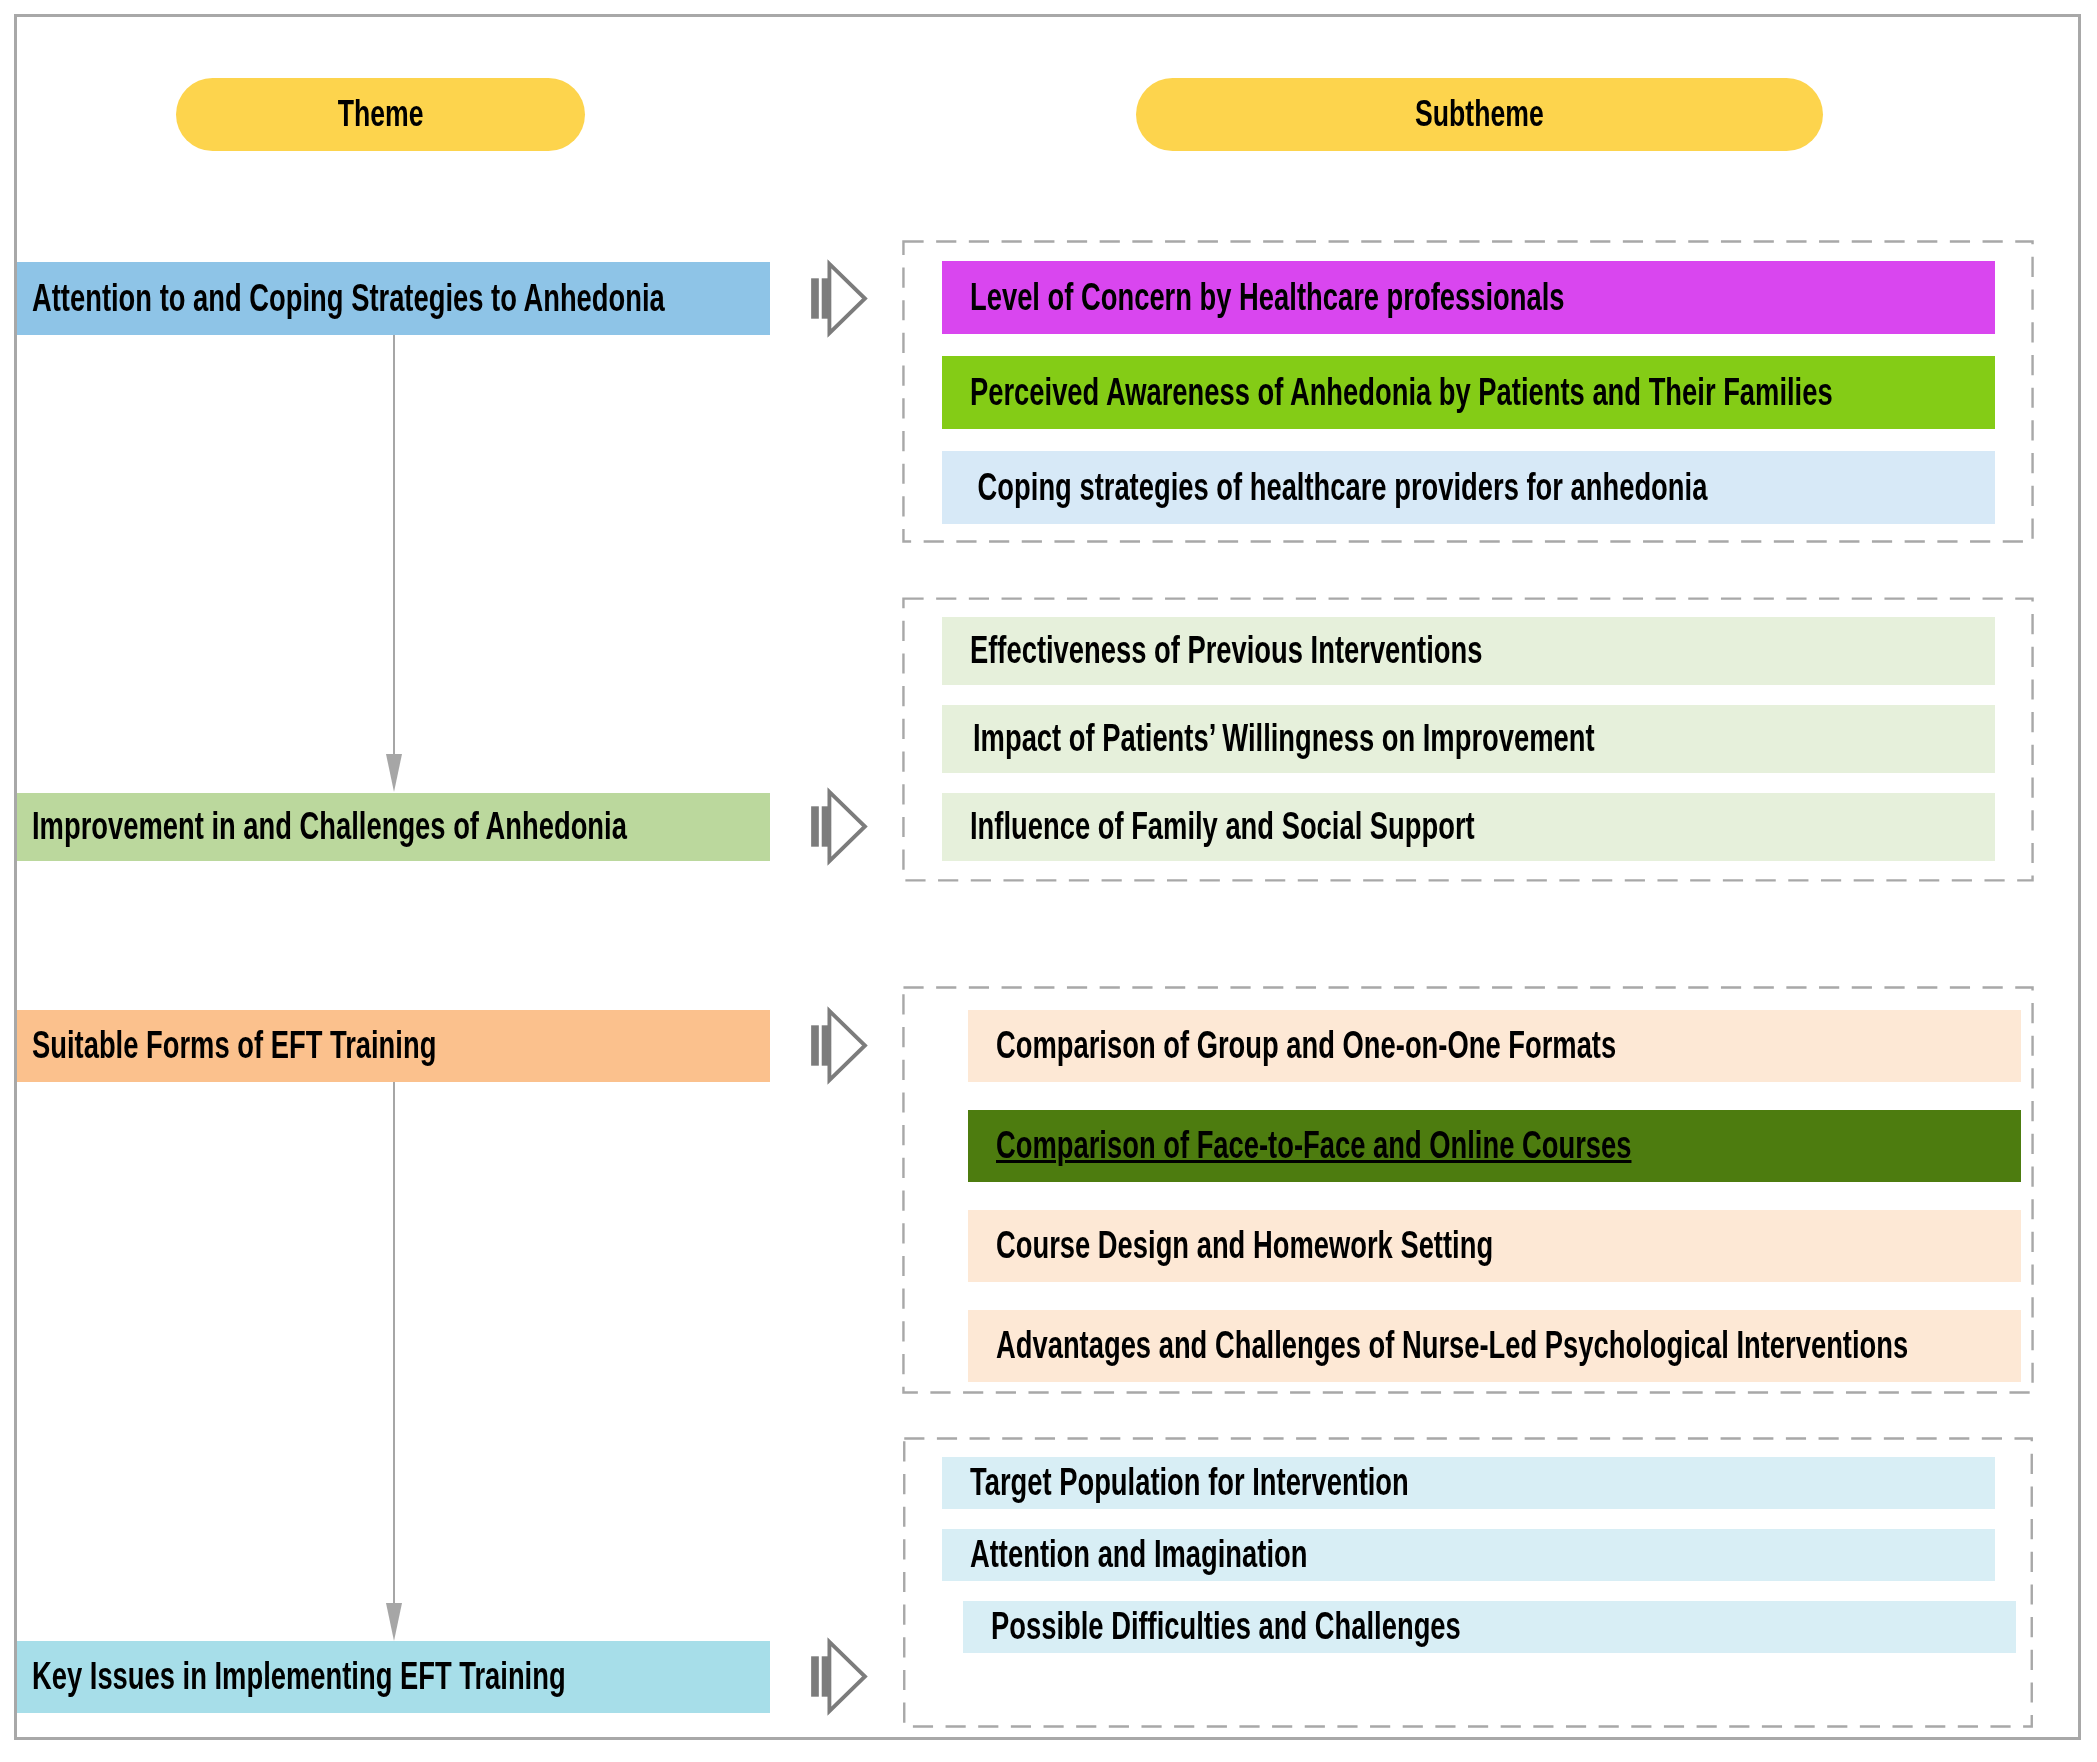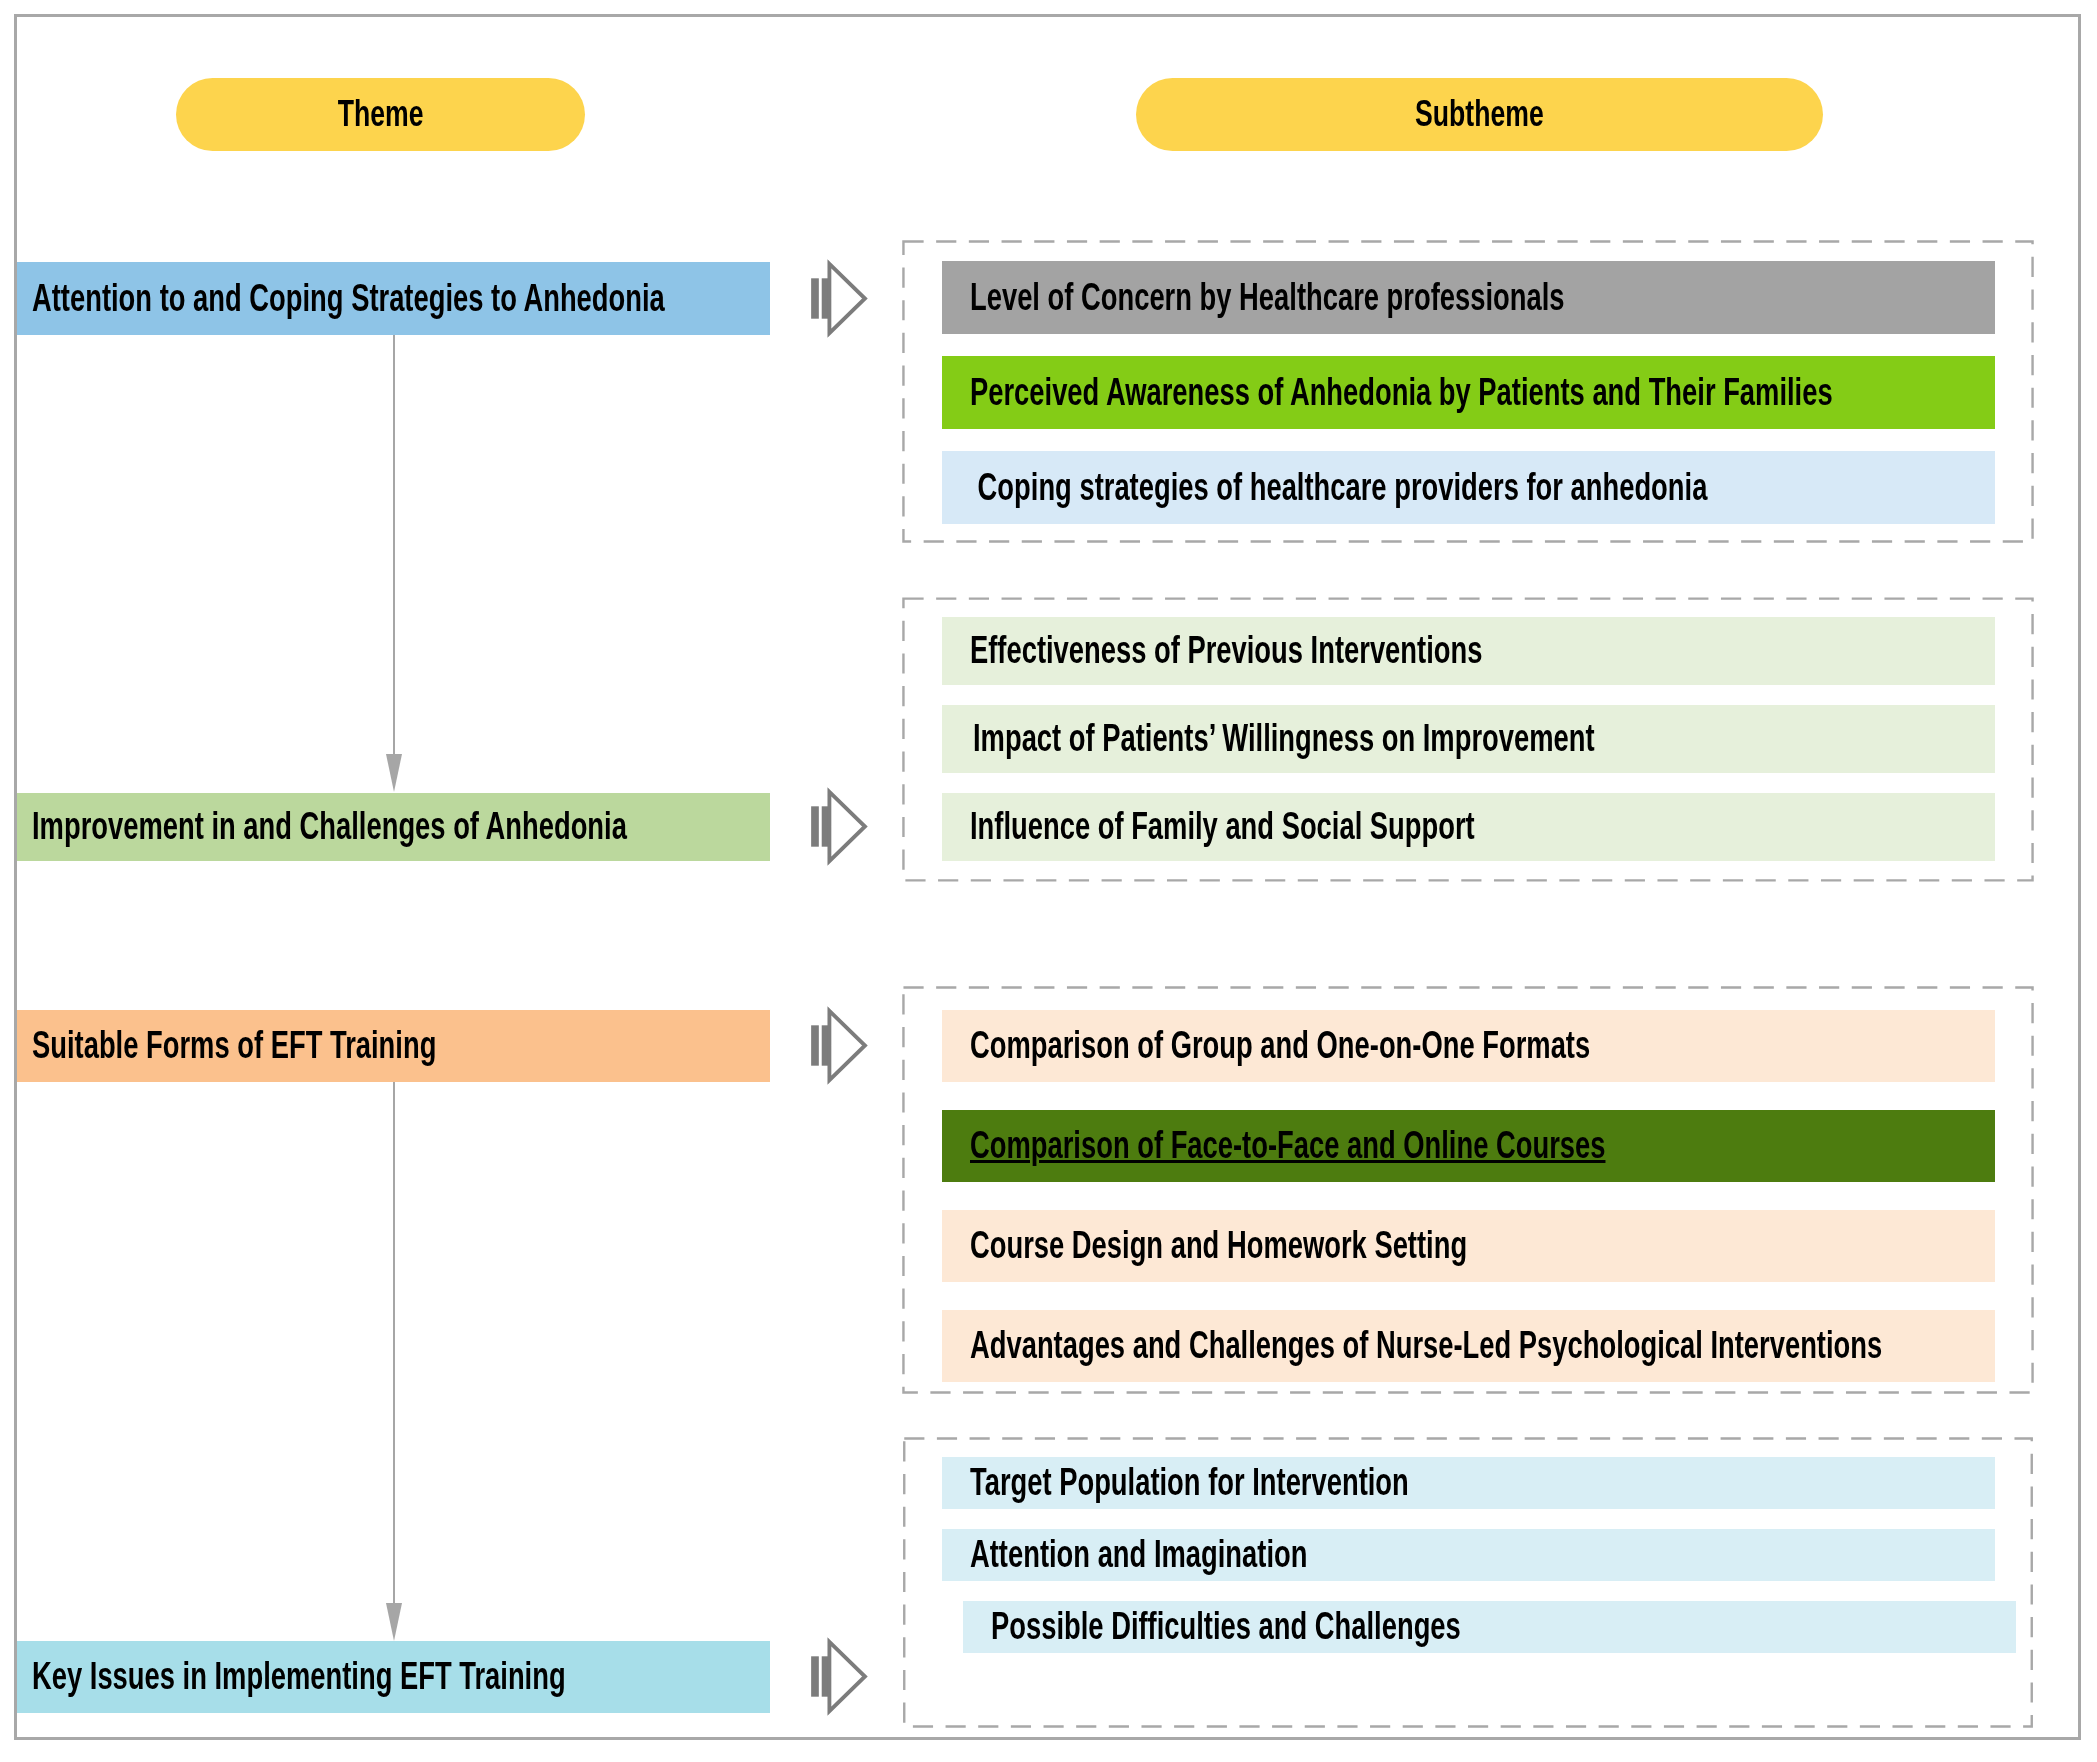--- a/index.html
+++ b/index.html
@@ -71,21 +71,21 @@
   .g4 { top:1437px; height:291px; padding:20px 0 0 40px; row-gap:20px; }
   .sub-item {
     position:relative;
     width:1053px;
     display:flex; align-items:center;
     padding-left:28px; box-sizing:border-box;
     flex:none;
   }
   .g1 .sub-item { height:73px; }
   .g2 .sub-item { height:68px; }
-  .g3 .sub-item { height:72px; }
+  .g3 .sub-item { height:72px;margin-left:26px; }
   .g4 .sub-item { height:52px; }
 </style>
 </head>
 <body>
 
 <div class="canvas">
   <div class="frame"></div>
 
   <div class="pill pill-theme" style="background-color: rgb(253, 212, 77);">
     <span class="ctext">Theme</span>
@@ -130,21 +130,21 @@
 
   <div class="connector-line cl1" style="background-color: rgb(166, 166, 166);"></div>
   <div class="connector-head ch1" style="border-top-color: rgb(166, 166, 166);"></div>
   <div class="connector-line cl2" style="background-color: rgb(166, 166, 166);"></div>
   <div class="connector-head ch2" style="border-top-color: rgb(166, 166, 166);"></div>
 
   <div class="group g1">
     <svg class="gborder" width="1132" height="303" viewBox="0 0 2354 630">
       <rect x="3" y="3" width="2348" height="624" fill="none" stroke-width="5" stroke-dasharray="42 26" style="stroke: rgb(168, 168, 168);"></rect>
     </svg>
-    <div class="sub-item" style="background-color: #a3a3a3;">
+    <div class="sub-item" style="background-color: #d946ef;">
       <span class="ctext">Level of Concern by Healthcare professionals</span>
     </div>
     <div class="sub-item" style="background-color: #84cc16;">
       <span class="ctext">Perceived Awareness of Anhedonia by Patients and Their Families</span>
     </div>
     <div class="sub-item" style="background-color: rgb(215, 233, 247);">
       <span class="ctext"> Coping strategies of healthcare providers for anhedonia</span>
     </div>
   </div>
 

